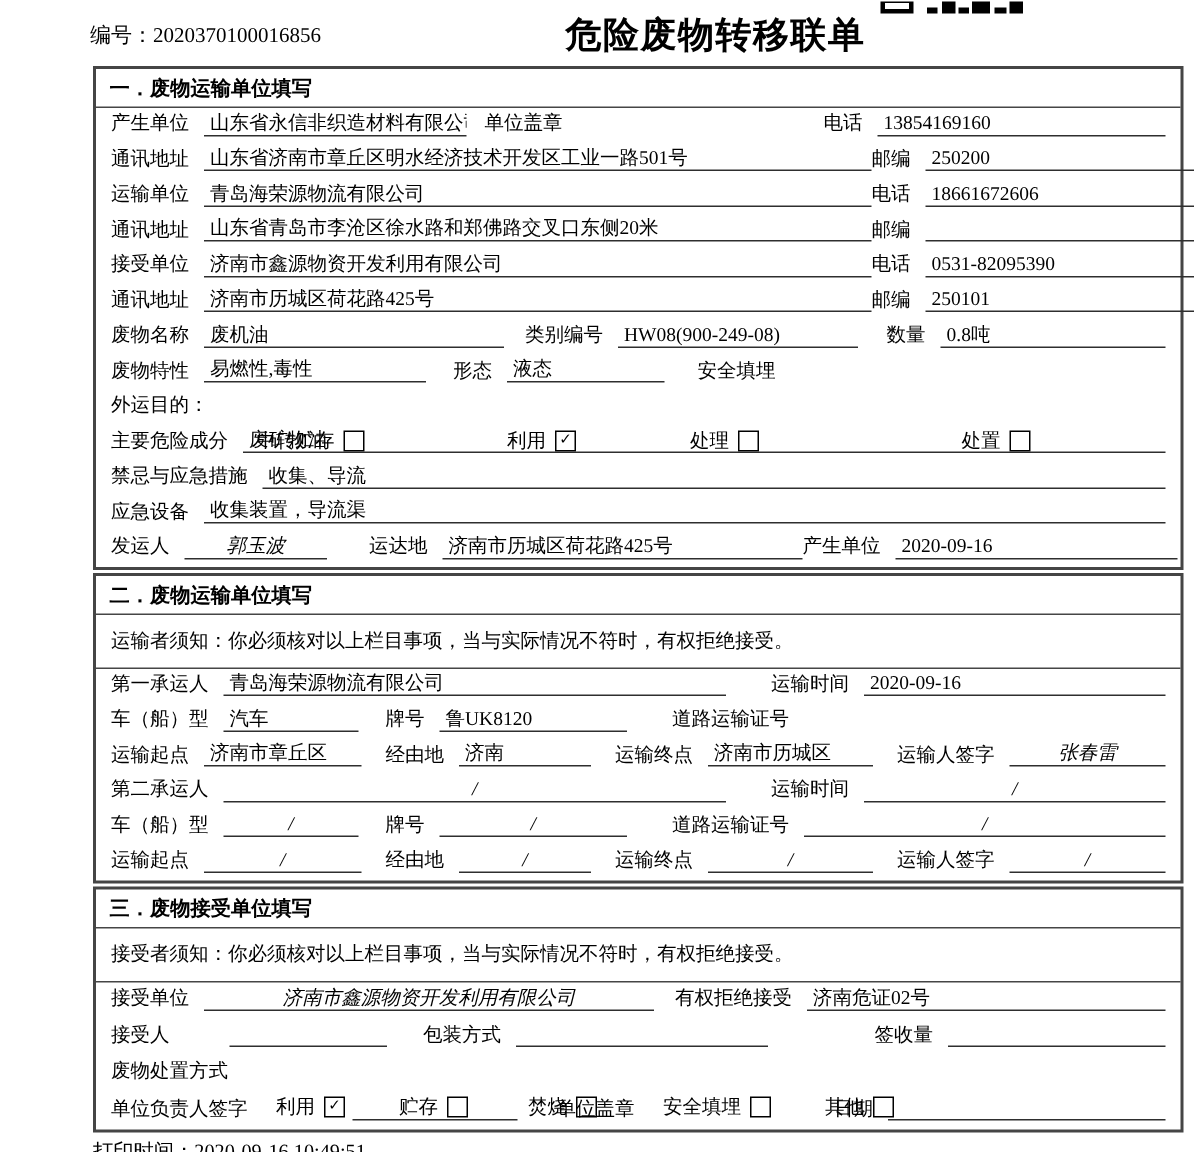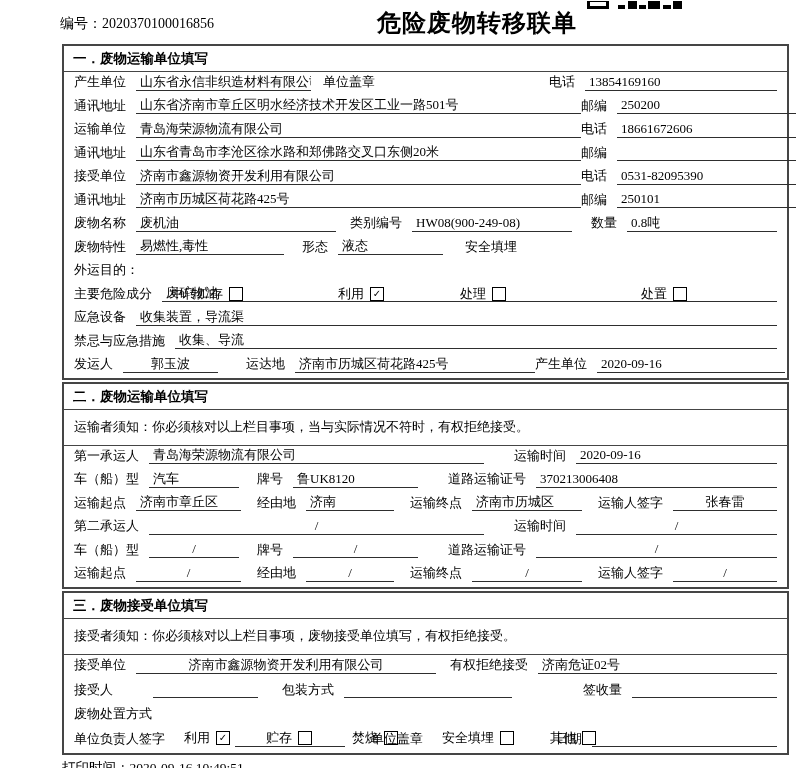--- a/index.html
+++ b/index.html
@@ -31,21 +31,21 @@
          font-size:13.5px;padding:4px 9px 3px;border-bottom:1px solid #454545;}
   .notice{font-size:13px;padding:8px 10px 9px;border-bottom:1px solid #454545;}
 
   .row{display:flex;align-items:center;box-sizing:border-box;
        height:23.5px;padding:0 10px 3px;font-size:13px;line-height:16px;}
   .s3 .row{height:24.5px;}
   .lbl{white-space:nowrap;margin-right:10px;flex:none;}
   .mid{white-space:nowrap;flex:none;}
   .uv{border-bottom:1px solid #2e2e2e;white-space:nowrap;padding:0 4px;
       min-height:16px;box-sizing:border-box;flex:none;overflow:hidden;}
-  .uv.c{text-align:center;}
+  .uv.c{text-align:center;font-style:italic;}
   .fill{flex:1 1 auto;}
   .mla{margin-left:auto;}
 
   .opt{display:flex;align-items:center;flex:none;margin-top:48px;}
   .cb{display:inline-block;width:12px;height:12px;border:1px solid #000;margin-left:6px;
       font-size:10px;line-height:12px;text-align:center;flex:none;
       font-family:"DejaVu Sans",sans-serif;}
 
   .footer{margin:4px 0 0 30px;font-size:13.5px;white-space:nowrap;}
 </style>
@@ -156,27 +156,27 @@
           <span class="cb"></span>
         </span>
       </div>
 
       <div class="row">
         <span class="lbl">主要危险成分</span>
         <span class="uv fill">废矿物油</span>
       </div>
 
       <div class="row">
+        <span class="lbl">禁忌与应急措施</span>
+        <span class="uv fill">收集、导流</span>
+      </div>
+
+      <div class="row">
         <span class="lbl">应急设备</span>
         <span class="uv fill">收集装置，导流渠</span>
-      </div>
-
-      <div class="row">
-        <span class="lbl">禁忌与应急措施</span>
-        <span class="uv fill">收集、导流</span>
       </div>
 
       <div class="row">
         <span class="lbl">发运人</span>
         <span class="uv c" style="width:95px">郭玉波</span>
         <span class="lbl" style="margin-left:28px">运达地</span>
         <span class="uv" style="width:240px">济南市历城区荷花路425号</span>
         <span class="lbl mla">产生单位</span>
         <span class="uv" style="width:188px">2020-09-16</span>
       </div>
@@ -192,21 +192,20 @@
         <span class="lbl" style="margin-left:30px">运输时间</span>
         <span class="uv fill">2020-09-16</span>
       </div>
 
       <div class="row">
         <span class="lbl">车（船）型</span>
         <span class="uv" style="width:90px">汽车</span>
         <span class="lbl" style="margin-left:18px">牌号</span>
         <span class="uv" style="width:125px">鲁UK8120</span>
         <span class="lbl" style="margin-left:30px">道路运输证号</span>
-        <span class="uv fill">370213006408</span>
       </div>
 
       <div class="row">
         <span class="lbl">运输起点</span>
         <span class="uv" style="width:105px">济南市章丘区</span>
         <span class="lbl" style="margin-left:16px">经由地</span>
         <span class="uv" style="width:88px">济南</span>
         <span class="lbl" style="margin-left:16px">运输终点</span>
         <span class="uv" style="width:110px">济南市历城区</span>
         <span class="lbl" style="margin-left:16px">运输人签字</span>
@@ -236,21 +235,21 @@
         <span class="uv c" style="width:88px">/</span>
         <span class="lbl" style="margin-left:16px">运输终点</span>
         <span class="uv c" style="width:110px">/</span>
         <span class="lbl" style="margin-left:16px">运输人签字</span>
         <span class="uv fill c">/</span>
       </div>
     </section>
 
     <section class="box s3">
       <div class="sec-h">三．废物接受单位填写</div>
-      <div class="notice">接受者须知：你必须核对以上栏目事项，废物接受单位填写，有权拒绝接受。</div>
+      <div class="notice">接受者须知：你必须核对以上栏目事项，当与实际情况不符时，有权拒绝接受。</div>
 
       <div class="row">
         <span class="lbl">接受单位</span>
         <span class="uv c" style="width:300px">济南市鑫源物资开发利用有限公司</span>
         <span class="lbl" style="margin-left:14px">有权拒绝接受</span>
         <span class="uv fill">济南危证02号</span>
       </div>
 
       <div class="row">
         <span class="lbl">接受人</span>

